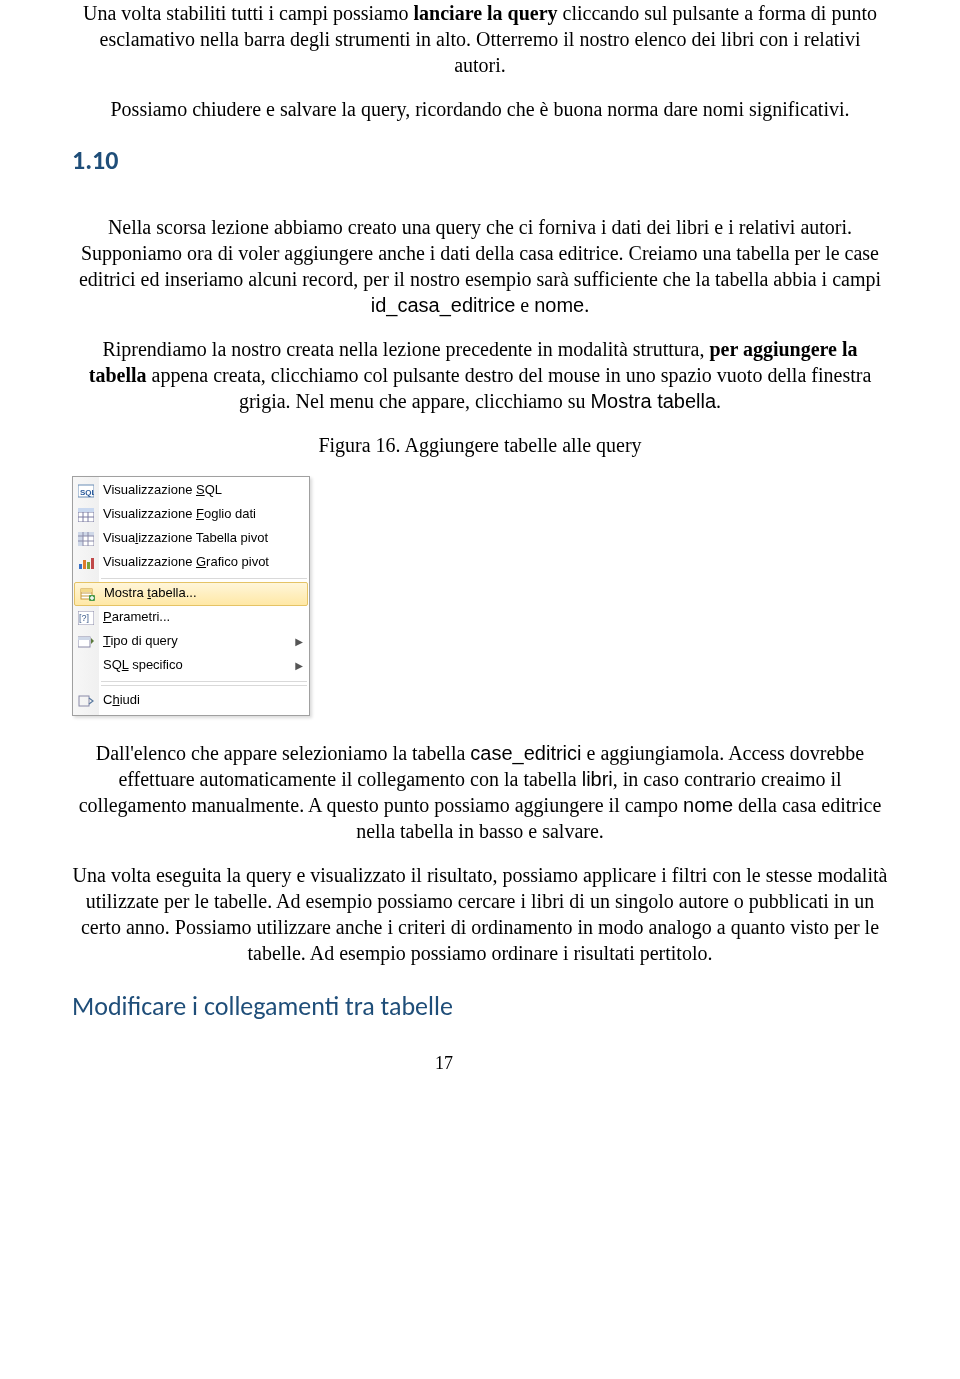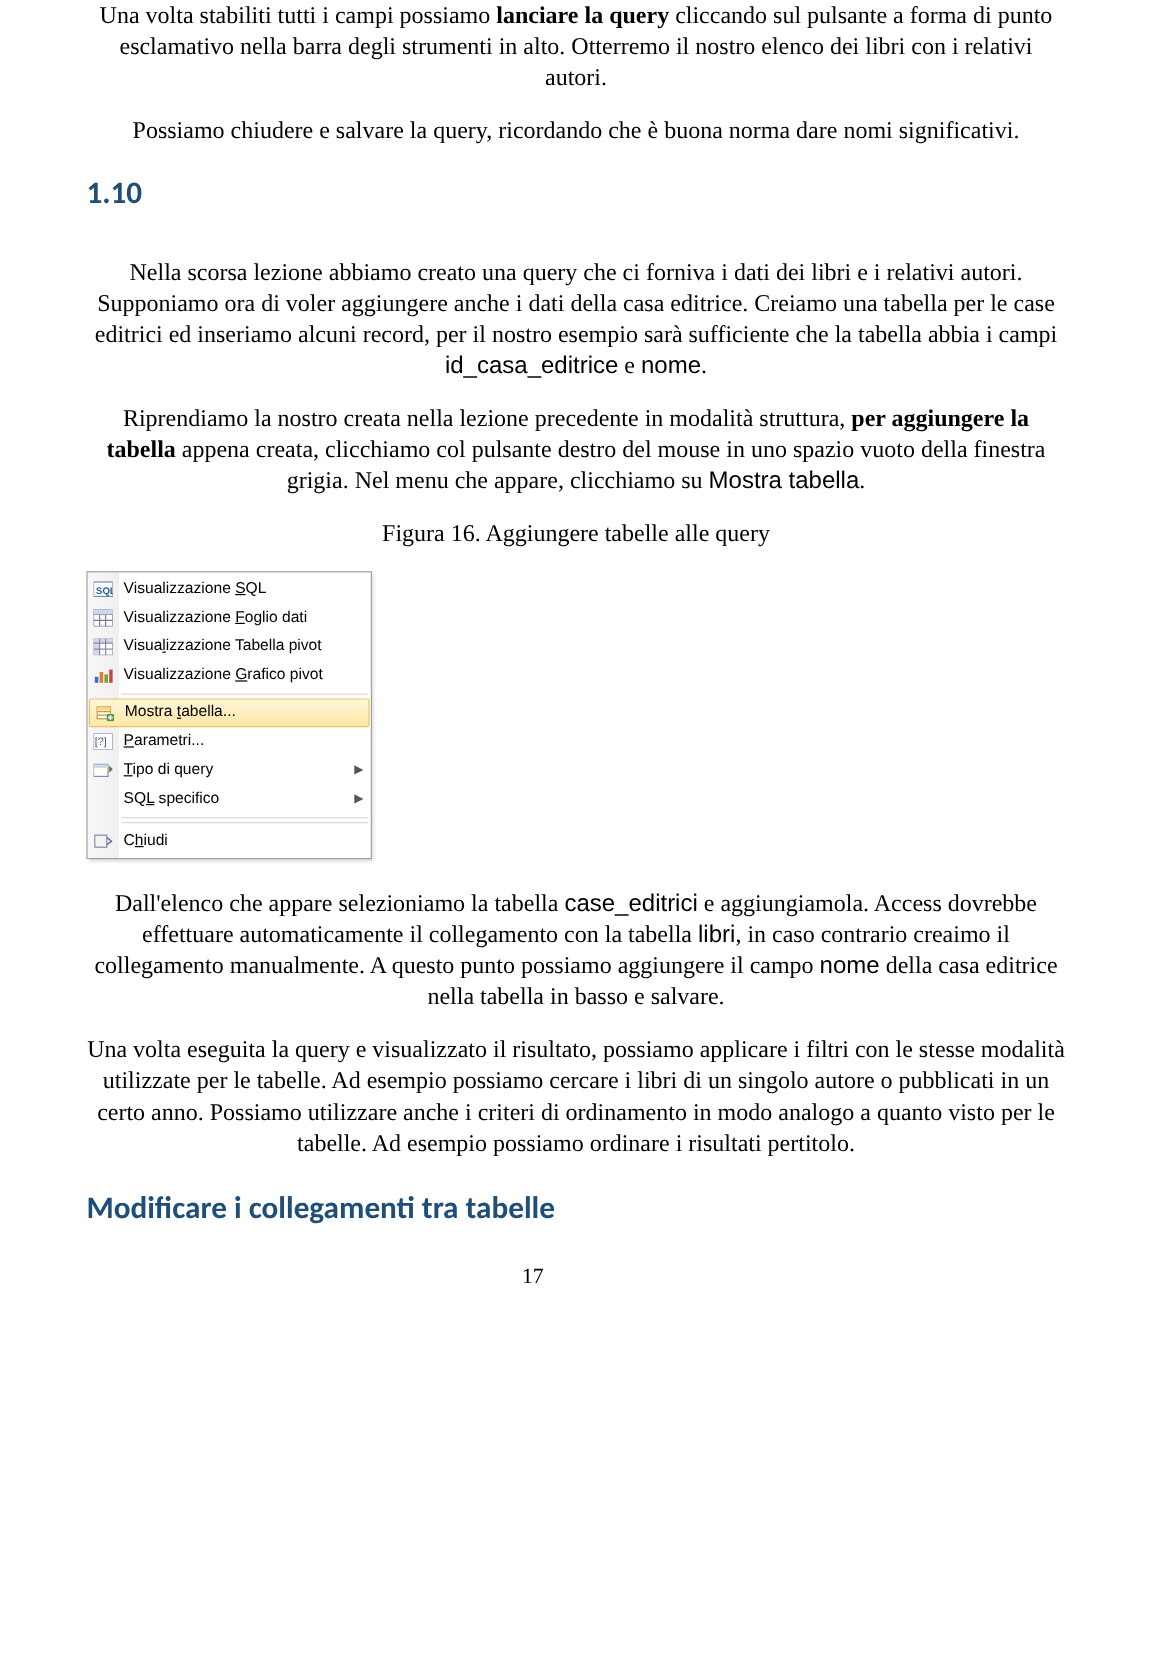--- a/index.html
+++ b/index.html
@@ -26,21 +26,21 @@
     gap: 50px;
     margin: 22px 0 36px 0;
     color: #1F4E79;
     font-family: Calibri, "Segoe UI", Arial, sans-serif;
     font-weight: bold;
     font-size: 26px;
   }
   .heading-sub {
     color: #1F4E79;
     font-family: Calibri, "Segoe UI", Arial, sans-serif;
-    font-weight: bold;
+    font-weight: normal;
     font-size: 26px;
     margin: 24px 0 10px 0;
   }
   .mono {
     font-family: Liberation Sans, sans-serif;
   }
   .context-menu {
     width: 236px;
     border: 1px solid #a0a0a0;
     background: linear-gradient(to right, #f7f7f7 0, #f0f0f0 26px, #ffffff 26px, #ffffff 100%);

